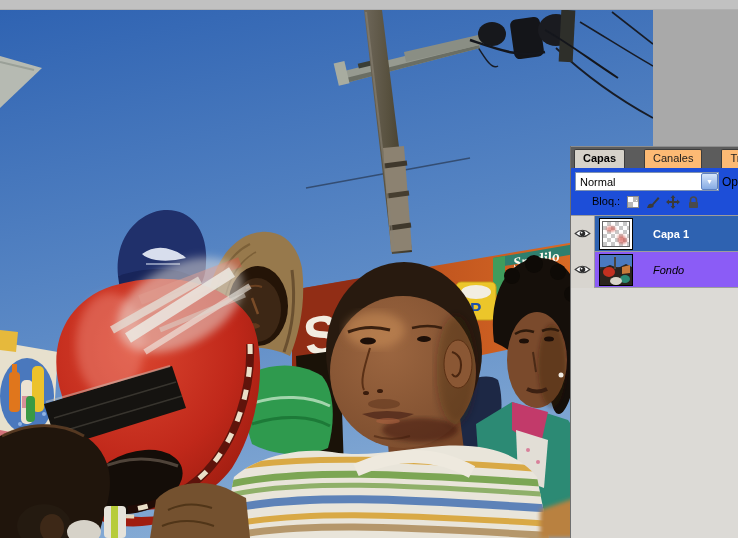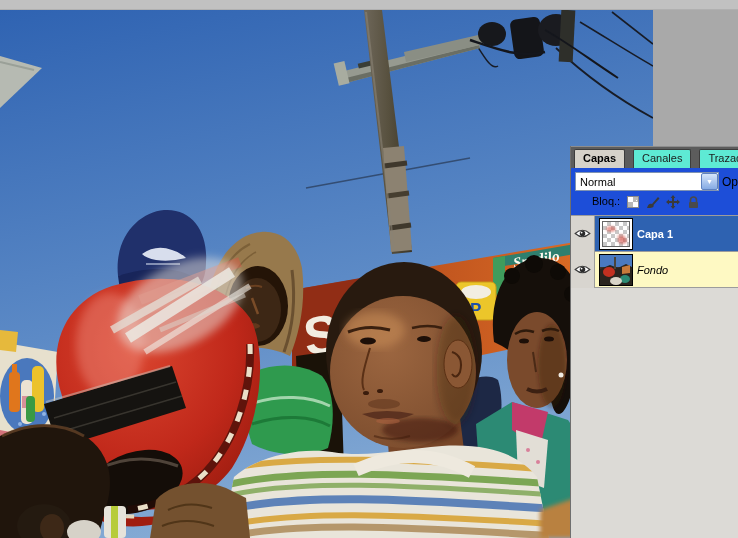--- a/index.html
+++ b/index.html
@@ -14,23 +14,23 @@
   .photo-area { position:absolute; left:0; top:10px; width:653px; height:528px; }
   .photo-area svg { display:block; }
 
   
   .app-gray { position:absolute; left:653px; top:10px; width:85px; height:136px; background:#a9a9a9; }
 
   
   .palette { position:absolute; left:570px; top:146px; width:168px; height:392px;
              background:#dcdad6; border-left:1px solid #6f6f6f; }
   .tabbar { position:relative; height:22px; background:#5c5c5c; border-top:1px solid #8d8d8d;
-            display:flex; align-items:flex-end; padding:2px 0 0 3px; gap:8px; }
+            display:flex; align-items:flex-end; padding:2px 0 0 3px; gap:19px; }
   .tab { height:19px; padding:2px 8px 0 8px; font-size:11px; color:#1c1c1c;
-         background:#5eead4; border:1px solid #3c3c3c; border-bottom:none;
+         background:#fdba74; border:1px solid #3c3c3c; border-bottom:none;
          border-radius:2px 2px 0 0; white-space:nowrap; cursor:default; }
   .tab.active { background:#d6d2c9; font-weight:bold; color:#000; }
 
   .controls { position:relative; height:48px; background:#1d4ed8; border-bottom:1px solid #9c9c9c; }
   .blend-row { position:absolute; left:0; top:4px; width:100%; height:20px; }
   .combo { position:absolute; left:4px; top:0; width:144px; height:19px; background:#fff;
            border:1px solid #8093b2; display:flex; align-items:center; }
   .combo-text { flex:1; font-size:11px; color:#000; padding-left:4px; }
   .combo-btn { width:17px; height:17px; border:1px solid #5f82c0; border-radius:2px;
                background:linear-gradient(#d6e5fa,#86abe4); color:#fff; font-size:7px;
@@ -40,35 +40,35 @@
   .lock-label { font-size:11px; color:#000; margin-left:5px; }
   .lock-icon { width:14px; height:14px; margin-left:6px; display:flex; align-items:center; justify-content:center; }
   .checker-sq { width:12px; height:12px; border:1px solid #8a8a8a;
      background-image: linear-gradient(45deg,#b8b8b8 25%,transparent 25%,transparent 75%,#b8b8b8 75%),
                        linear-gradient(45deg,#b8b8b8 25%,#fff 25%,#fff 75%,#b8b8b8 75%);
      background-size:10px 10px; background-position:0 0,5px 5px; }
   .fill-label { position:absolute; right:2px; top:3px; font-size:11px; color:#000; }
 
   .layers { position:relative; }
   .layer-row { position:relative; height:36px; display:flex; align-items:center;
-               border-bottom:1px solid #9c9c9c; background:#fef9c3; }
+               border-bottom:1px solid #9c9c9c; background:#8b5cf6; }
   .layer-row.selected { background:#2e62b1; }
   .eye-cell { width:24px; height:36px; background:#d8d5cf; border-right:1px solid #9c9c9c;
               display:flex; align-items:center; justify-content:center; }
   .thumb { margin-left:4px; width:34px; height:32px; background:#fff; border:1px solid #000; position:relative; }
   .thumb.sel { padding:2px; }
   .thumb-inner { width:100%; height:100%; border:1px solid #666; position:relative; overflow:hidden;
      background-image: linear-gradient(45deg,#c8c8c8 25%,transparent 25%,transparent 75%,#c8c8c8 75%),
                        linear-gradient(45deg,#c8c8c8 25%,#fff 25%,#fff 75%,#c8c8c8 75%);
      background-size:8px 8px; background-position:0 0,4px 4px; }
   .smudge { position:absolute; border-radius:50%; filter:blur(1px); }
   .s1 { left:3px; top:4px; width:10px; height:6px; background:rgba(216,80,70,.55); }
   .s2 { left:14px; top:12px; width:8px; height:6px; background:rgba(220,110,100,.45); }
   .s3 { right:2px; bottom:2px; width:9px; height:7px; background:rgba(205,70,60,.55); }
-  .layer-name { font-size:11px; color:#000; margin-left:4px; white-space:nowrap; }
+  .layer-name { font-size:11px; color:#000; margin-left:20px; white-space:nowrap; }
   .layer-row.selected .layer-name { color:#fff; font-weight:bold; }
   .layer-name.italic { font-style:italic; }
   .palette-empty { height:272px; background:#dcdad6; }
 </style>
 </head>
 <body>
 
 <div id="stage">
 
   <div class="topbar"></div>

